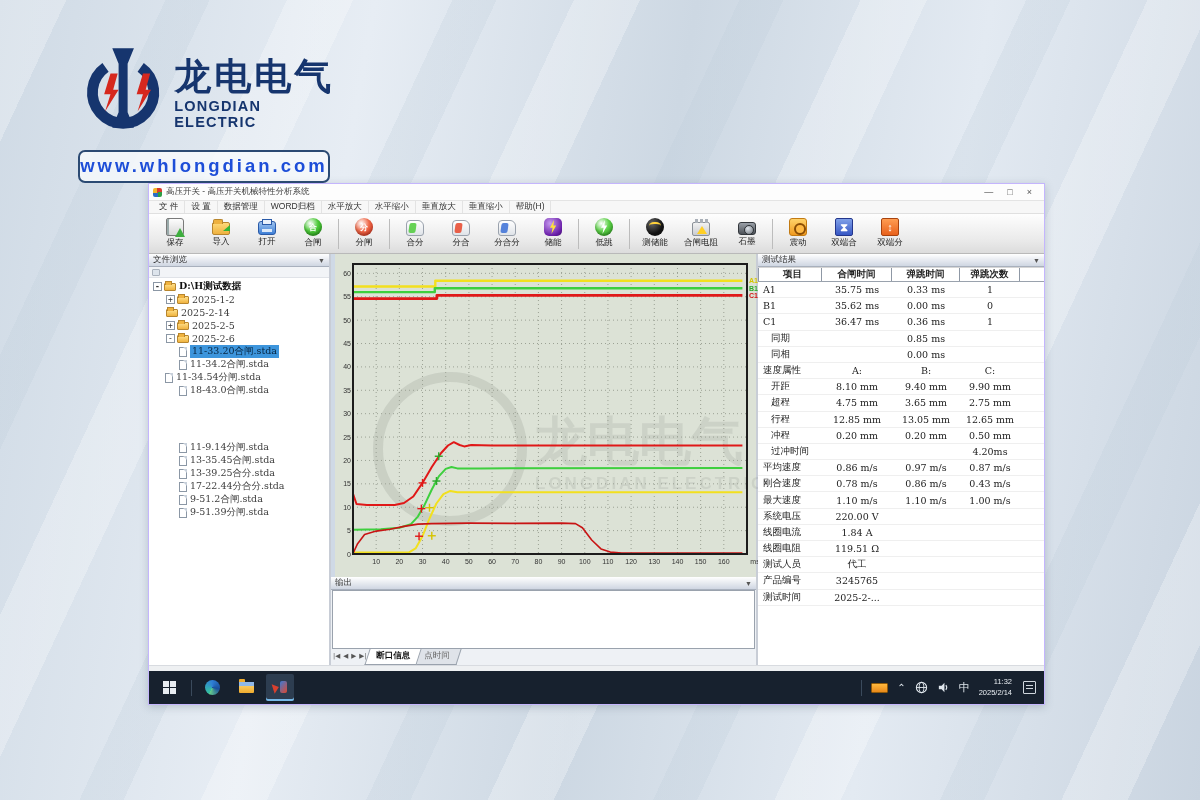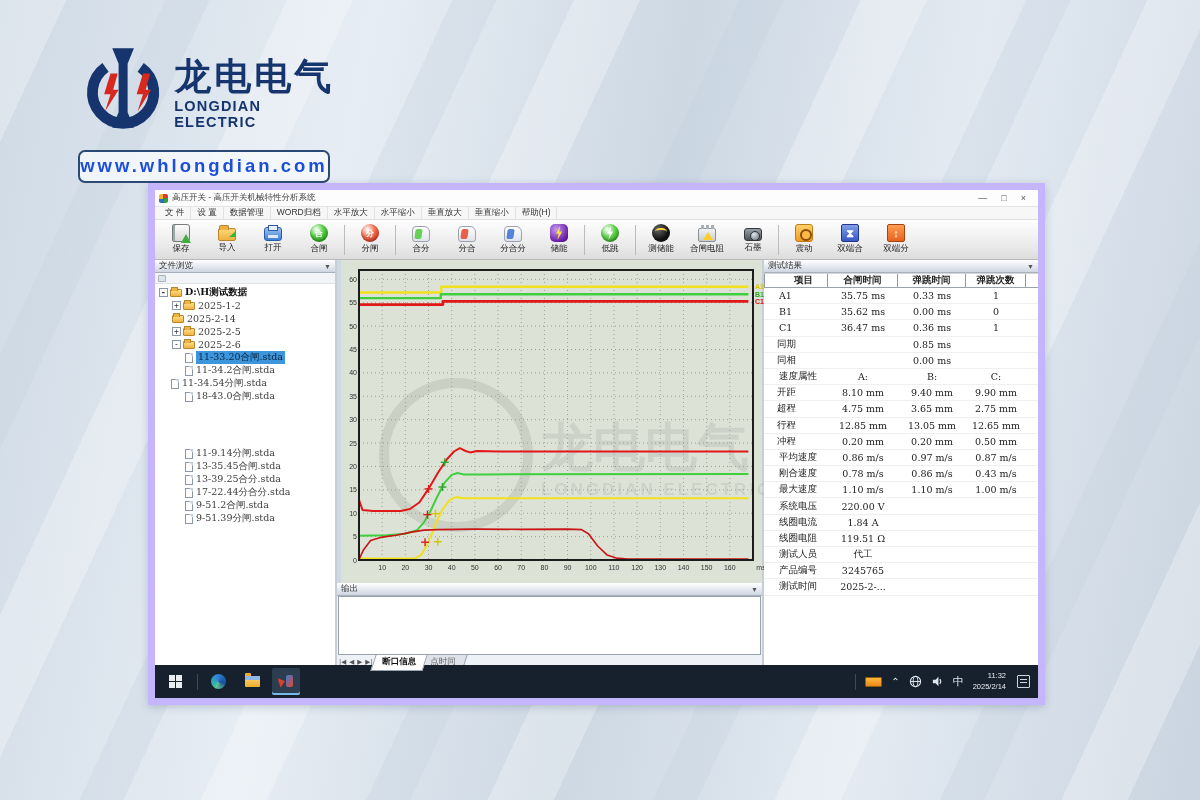--- a/index.html
+++ b/index.html
@@ -13,21 +13,21 @@
   .brand { position:absolute; left:78px; top:40px; width:260px; }
   .brand-row { display:flex; align-items:flex-start; }
   .emblem { width:96px; height:96px; }
   .brand-text { margin-left:6px; margin-top:18px; }
   .brand-cn { font-size:37px; font-weight:bold; color:#16356e; letter-spacing:3px; line-height:1.0; }
   .brand-en { font-size:14.5px; font-weight:bold; color:#16356e; letter-spacing:1.2px; margin-top:3px; }
   .site-box { margin-top:14px; width:252px; border:2.5px solid #2b4a73; border-radius:7px; background:rgba(246,249,252,.85);
     text-align:center; padding:3px 0 4px; font-size:18.5px; font-weight:bold; color:#1d4ed8; letter-spacing:3px; }
 
   
-  .shot { position:absolute; left:148px; top:183px; width:897px; height:522px; background:#14b8a6; border:7px solid #c4b5fd; box-shadow:0 2px 8px rgba(60,80,100,.25); font-size:9px; color:#222; }
+  .shot { position:absolute; left:148px; top:183px; width:897px; height:522px; background:#14b8a6; border:1px solid #c4b5fd; box-shadow:0 2px 8px rgba(60,80,100,.25); font-size:9px; color:#222; }
   .titlebar { height:17px; background:#fdfdfd; display:flex; align-items:center; padding:0 4px; border-bottom:1px solid #e4e4e4; }
   .app-ico { width:9px; height:9px; border-radius:2px; background:conic-gradient(#d93b2e 0 25%, #2f9e44 0 50%, #2b6cc4 0 75%, #f2b52a 0); margin-right:4px; flex:none; }
   .title-text { font-size:8.5px; color:#444; }
   .win-controls { margin-left:auto; display:flex; gap:14px; padding-right:8px; color:#555; font-size:9px; }
   .menubar { height:13px; background:#f7f7f7; border-bottom:1px solid #e0e0e0; display:flex; align-items:center; padding-left:4px; }
   .menu-item { padding:0 6px; font-size:8.5px; color:#333; border-right:1px solid #e3e3e3; cursor:default; }
   .toolbar { height:40px; background:linear-gradient(#fefefe,#e9e9e9 70%,#dcdcdc); border-bottom:1px solid #b9b9b9; display:flex; align-items:center; padding-left:3px; }
   .tb-btn { width:46px; height:38px; display:flex; flex-direction:column; align-items:center; justify-content:center; gap:1px; border-radius:3px; }
   .tb-sep { width:1px; height:30px; background:#bcbcbc; margin:0 2px; }
   .tb-label { font-size:8.5px; color:#222; white-space:nowrap; }
@@ -85,21 +85,21 @@
   .tab-nav { display:flex; gap:3px; margin-right:5px; padding-top:3px; color:#555; font-size:6.5px; font-family:"DejaVu Sans", sans-serif; }
   .tab { font-size:8.5px; padding:1px 8px 2px; border:1px solid #9aa2ad; border-top:none; transform:skewX(-18deg); margin-left:-4px; background:#dfe3e9; color:#666; }
   .tab > span { display:inline-block; transform:skewX(18deg); }
   .tab.active { background:#fff; font-weight:bold; color:#111; z-index:2; }
 
   .right-panel { flex:1; background:#fff; display:flex; flex-direction:column; }
   .results { flex:1; font-family:"DejaVu Serif", serif; font-size:9.5px; color:#222; }
   .r-row { display:flex; height:16.2px; align-items:center; border-bottom:1px solid #efefef; }
   .r-row.hdr { border-bottom:1px solid #9aa2ad; border-top:1px solid #d5d5d5; font-weight:bold; height:15px; }
   .r-c { flex:none; text-align:center; overflow:hidden; white-space:nowrap; }
-  .r-c0 { width:64px; text-align:left; padding-left:15px; }
+  .r-c0 { width:64px; text-align:left; padding-left:5px; }
   .r-c0.ind { padding-left:13px; }
   .r-c1 { width:70px; } .r-c2 { width:68px; } .r-c3 { width:60px; }
   .r-row.hdr .r-c { border-right:1px solid #8f98a5; }
   .r-row.hdr .r-c0 { border-left:1px solid #8f98a5; }
 
   .statusstrip { position:absolute; left:0; right:0; top:481px; height:8px; background:#eef0f2; border-top:1px solid #d8dbe0; }
 
   
   .taskbar { position:absolute; left:0; right:0; bottom:0; height:33px; background:#17212e; display:flex; align-items:center; color:#e8edf2; }
   .tb-item { width:28px; height:27px; display:flex; align-items:center; justify-content:center; margin-left:6px; border-radius:2px; }
@@ -501,20 +501,26 @@
             <div class="r-c r-c2">13.05 mm</div>
             <div class="r-c r-c3">12.65 mm</div>
           </div>
           <div class="r-row">
             <div class="r-c r-c0 ind">冲程</div>
             <div class="r-c r-c1">0.20 mm</div>
             <div class="r-c r-c2">0.20 mm</div>
             <div class="r-c r-c3">0.50 mm</div>
           </div>
           <div class="r-row">
+            <div class="r-c r-c0 ind">过冲时间</div>
+            <div class="r-c r-c1"></div>
+            <div class="r-c r-c2"></div>
+            <div class="r-c r-c3">4.20ms</div>
+          </div>
+          <div class="r-row">
             <div class="r-c r-c0">平均速度</div>
             <div class="r-c r-c1">0.86 m/s</div>
             <div class="r-c r-c2">0.97 m/s</div>
             <div class="r-c r-c3">0.87 m/s</div>
           </div>
           <div class="r-row">
             <div class="r-c r-c0">刚合速度</div>
             <div class="r-c r-c1">0.78 m/s</div>
             <div class="r-c r-c2">0.86 m/s</div>
             <div class="r-c r-c3">0.43 m/s</div>

